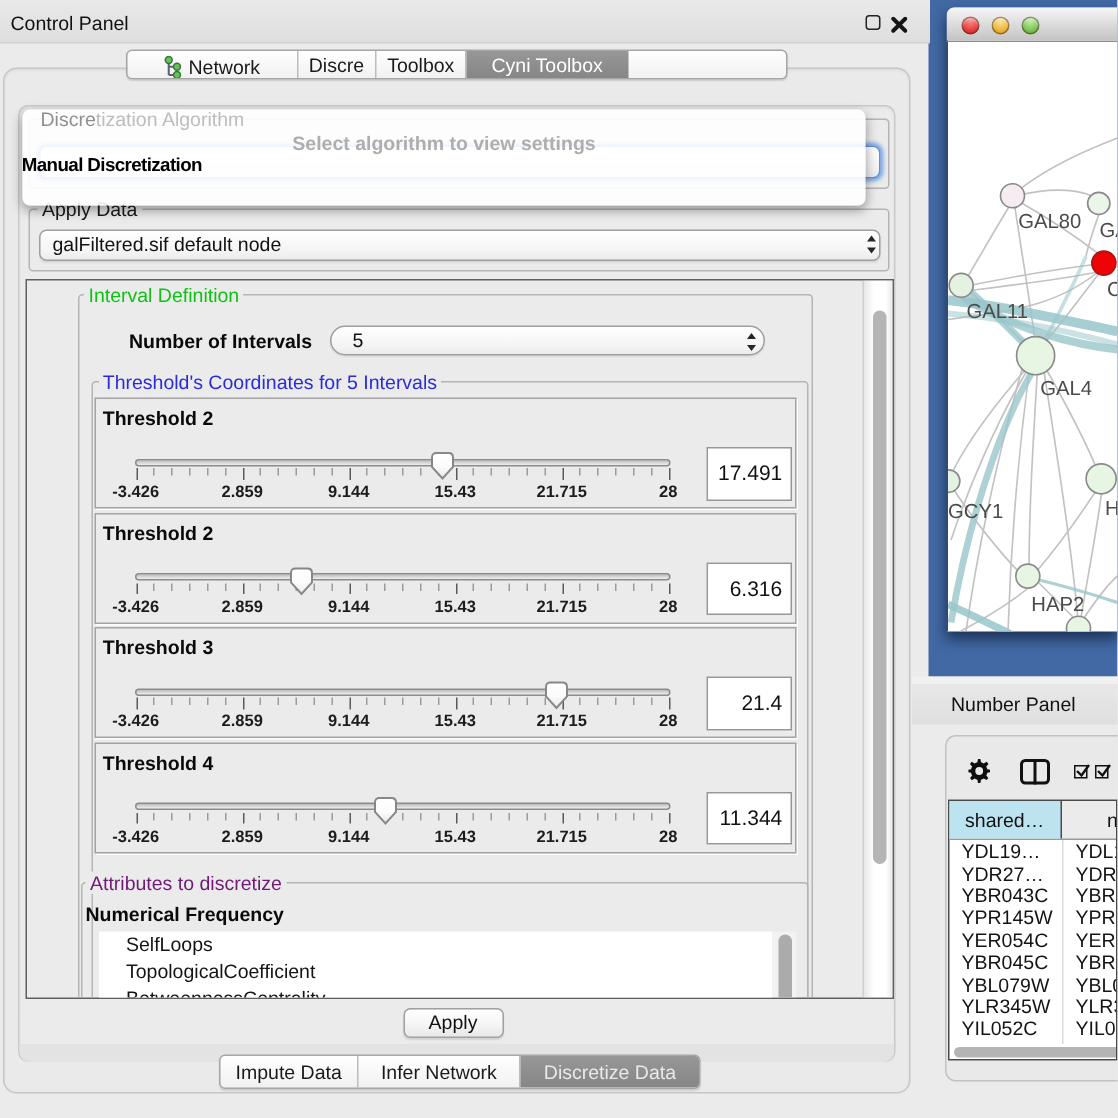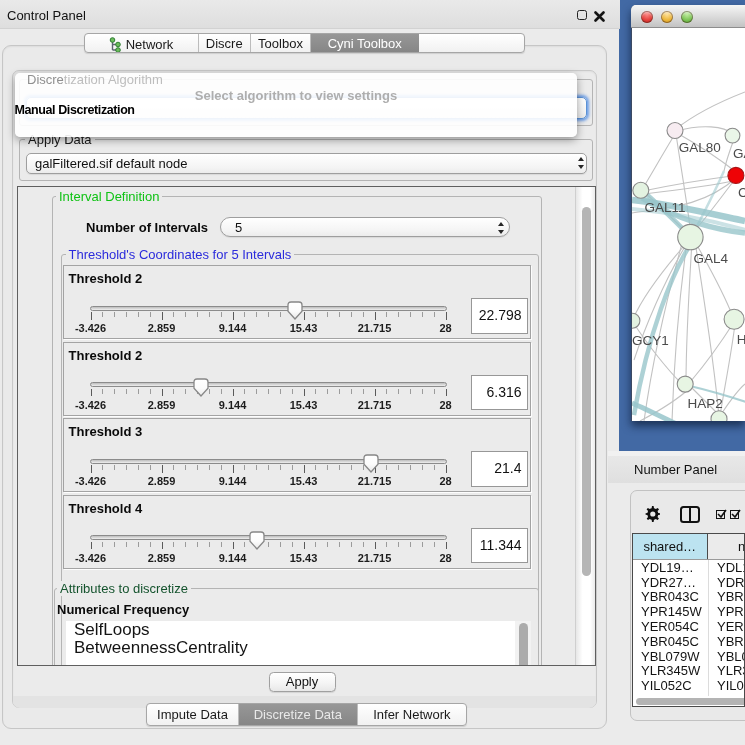--- a/index.html
+++ b/index.html
@@ -42,21 +42,21 @@
 .tname { position:absolute; left:4.5px; top:5px; font-size:13px; font-weight:bold; color:#0a0a0a; }
 .track { position:absolute; left:26px; top:39.5px; width:356.5px; height:5px; border:1px solid #8b8b8b; border-radius:3px; background:linear-gradient(#bdbdbd,#efefef); }
 .tk { position:absolute; top:46px; width:1px; height:5px; background:#9b9b9b; }
 .tkM { position:absolute; top:46px; width:1px; height:7.5px; background:#5a5a5a; }
 .tl { position:absolute; top:56px; width:60px; text-align:center; font-size:11px; font-weight:bold; color:#1c1c1c; }
 .thumb { position:absolute; top:35px; }
 .vfield { position:absolute; left:407px; top:32px; width:56.5px; height:35.5px; border:1px solid #979797; background:#fff; font-size:14px; color:#111; text-align:right; padding:8px 5px 0 0; }
 
 
 #attrlist { position:absolute; left:48px; top:433.5px; width:448.5px; height:46px; background:#fff; overflow:hidden; }
-#attrlist div { height:18px; font-size:17px; color:#141414; padding-left:8px; line-height:18px; }
+#attrlist div { height:18px; font-size:13px; color:#141414; padding-left:18px; line-height:18px; }
 #listsb { position:absolute; left:496.5px; top:433.5px; width:16.5px; height:44.5px; background:#f2f2f2; }
 #listsb .th { position:absolute; left:4px; top:2px; width:9px; height:60px; background:#ababab; border-radius:5px; }
 
 
 #applybtn { position:absolute; left:268.5px; top:672px; width:67px; height:19.5px; border:1px solid #a0a0a0; border-radius:4.5px; background:linear-gradient(#ffffff,#f5f5f5 55%,#e8e8e8); font-size:13px; color:#111; text-align:center; line-height:18px; box-shadow:0 1px 1px rgba(0,0,0,0.1); }
 
 
 #popup { position:absolute; left:15px; top:73px; width:562px; height:63.5px; background:rgba(255,255,255,0.9); border-radius:5px; box-shadow:0 3px 8px rgba(0,0,0,0.38); }
 #popup .p1 { position:absolute; left:0; right:0; top:14.5px; text-align:center; font-size:13px; font-weight:bold; color:#aeaeae; }
 #popup .p2 { position:absolute; left:-0.5px; top:29.5px; font-size:12.5px; letter-spacing:-0.4px; font-weight:bold; color:#000; }
@@ -324,21 +324,21 @@
   <svg class="thumb" style="left:223.40px" width="16" height="19" viewBox="0 0 16 19">
     <defs>
           <linearGradient id="thg78" x1="0" y1="0" x2="0" y2="1">
       <stop offset="0" stop-color="#ffffff"></stop>
             <stop offset="0.55" stop-color="#fbfbfb"></stop>
             <stop offset="1" stop-color="#e8e8e8"></stop>
           </linearGradient>
         </defs>
     <path d="M 1 4 Q 1 1 4 1 L 12 1 Q 15 1 15 4 L 15 10.2 L 8 18 L 1 10.2 Z" fill="url(#thg78)" stroke="#878787" stroke-width="1.3"></path>
   </svg>
-  <div class="vfield">22.798</div>
+  <div class="vfield">17.491</div>
 </div>
 <div class="tbox" style="top:154.5px">
   <div class="tname">Threshold 2</div>
   <div class="track"></div>
   <div class="tk" style="left:38.33px"></div>
       <div class="tk" style="left:50.17px"></div>
       <div class="tk" style="left:62.00px"></div>
       <div class="tk" style="left:73.83px"></div>
       <div class="tk" style="left:85.67px"></div>
       <div class="tk" style="left:109.33px"></div>
@@ -484,42 +484,43 @@
             <stop offset="0.55" stop-color="#fbfbfb"></stop>
             <stop offset="1" stop-color="#e8e8e8"></stop>
           </linearGradient>
         </defs>
     <path d="M 1 4 Q 1 1 4 1 L 12 1 Q 15 1 15 4 L 15 10.2 L 8 18 L 1 10.2 Z" fill="url(#thg307)" stroke="#878787" stroke-width="1.3"></path>
   </svg>
   <div class="vfield">11.344</div>
 </div>
 
   <div class="grp" style="left:36px;top:401px;width:484.5px;height:270px;">
-    <div class="gtitle" style="left:2px;color:#14532d;">Attributes to discretize</div>
+    <div class="gtitle" style="left:2px;color:#701a75;">Attributes to discretize</div>
   </div>
   <div class="abs" style="left:39px;top:415px;font-size:13px;font-weight:bold;color:#0a0a0a;">Numerical Frequency</div>
   <div id="attrlist">
     <div>SelfLoops</div>
+    <div>TopologicalCoefficient</div>
     <div>BetweennessCentrality</div>
   </div>
   <div id="listsb">
       <div class="th"></div>
     </div>
 
   <div id="vsb">
       <div class="th"></div>
     </div>
 </div>
 
 <div class="abs" style="left:13px;top:695.5px;width:583px;height:12px;background:#e3e3e3;border-radius:0 0 7px 7px;"></div>
 <div id="applybtn">Apply</div>
 
 <div class="seg" style="left:146px;top:702.5px;width:321px;height:23px;">
   <div class="s" style="width:92.5px;">Impute Data</div>
+  <div class="s" style="width:109px;">Infer Network</div>
   <div class="s sel" style="width:119.5px;color:#e9e9e9;">Discretize Data</div>
-  <div class="s" style="width:109px;">Infer Network</div>
 </div>
 
 <div id="popup">
   <div class="abs" style="left:12px;top:-1px;font-size:13px;white-space:nowrap;"><span style="color:#8f8f8f;">Discre</span><span style="color:#bdbdbd;">tization Algorithm</span></div>
   <div class="p1">Select algorithm to view settings</div>
   <div class="p2">Manual Discretization</div>
 </div>
 
 </body></html>

